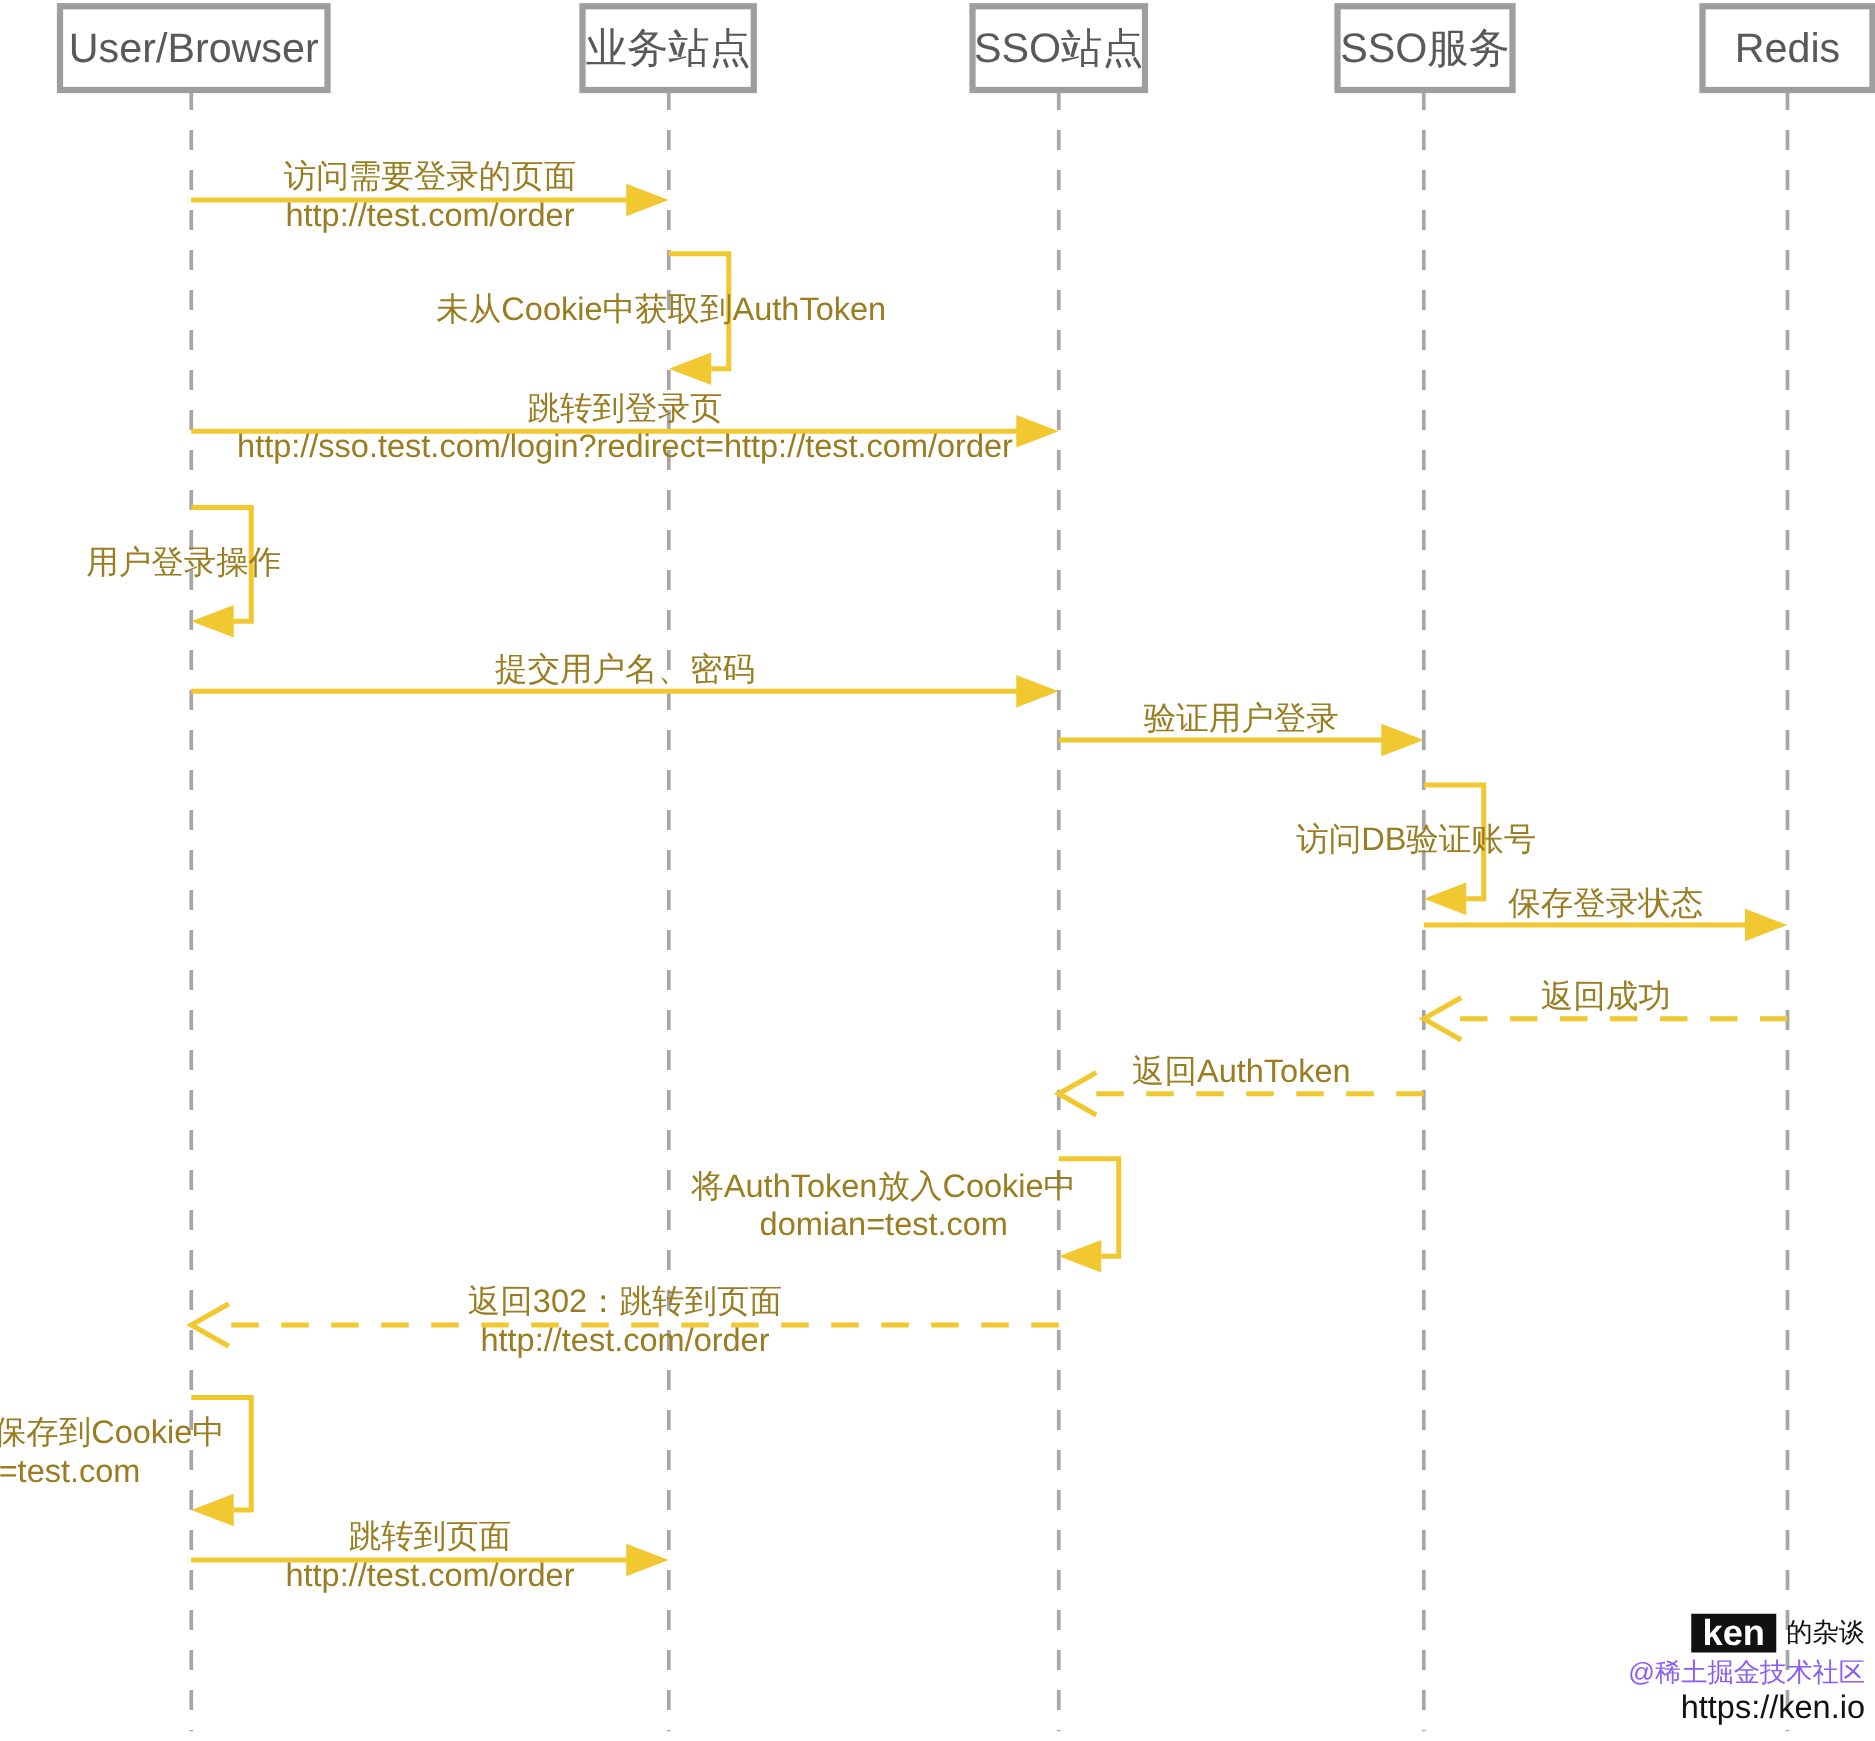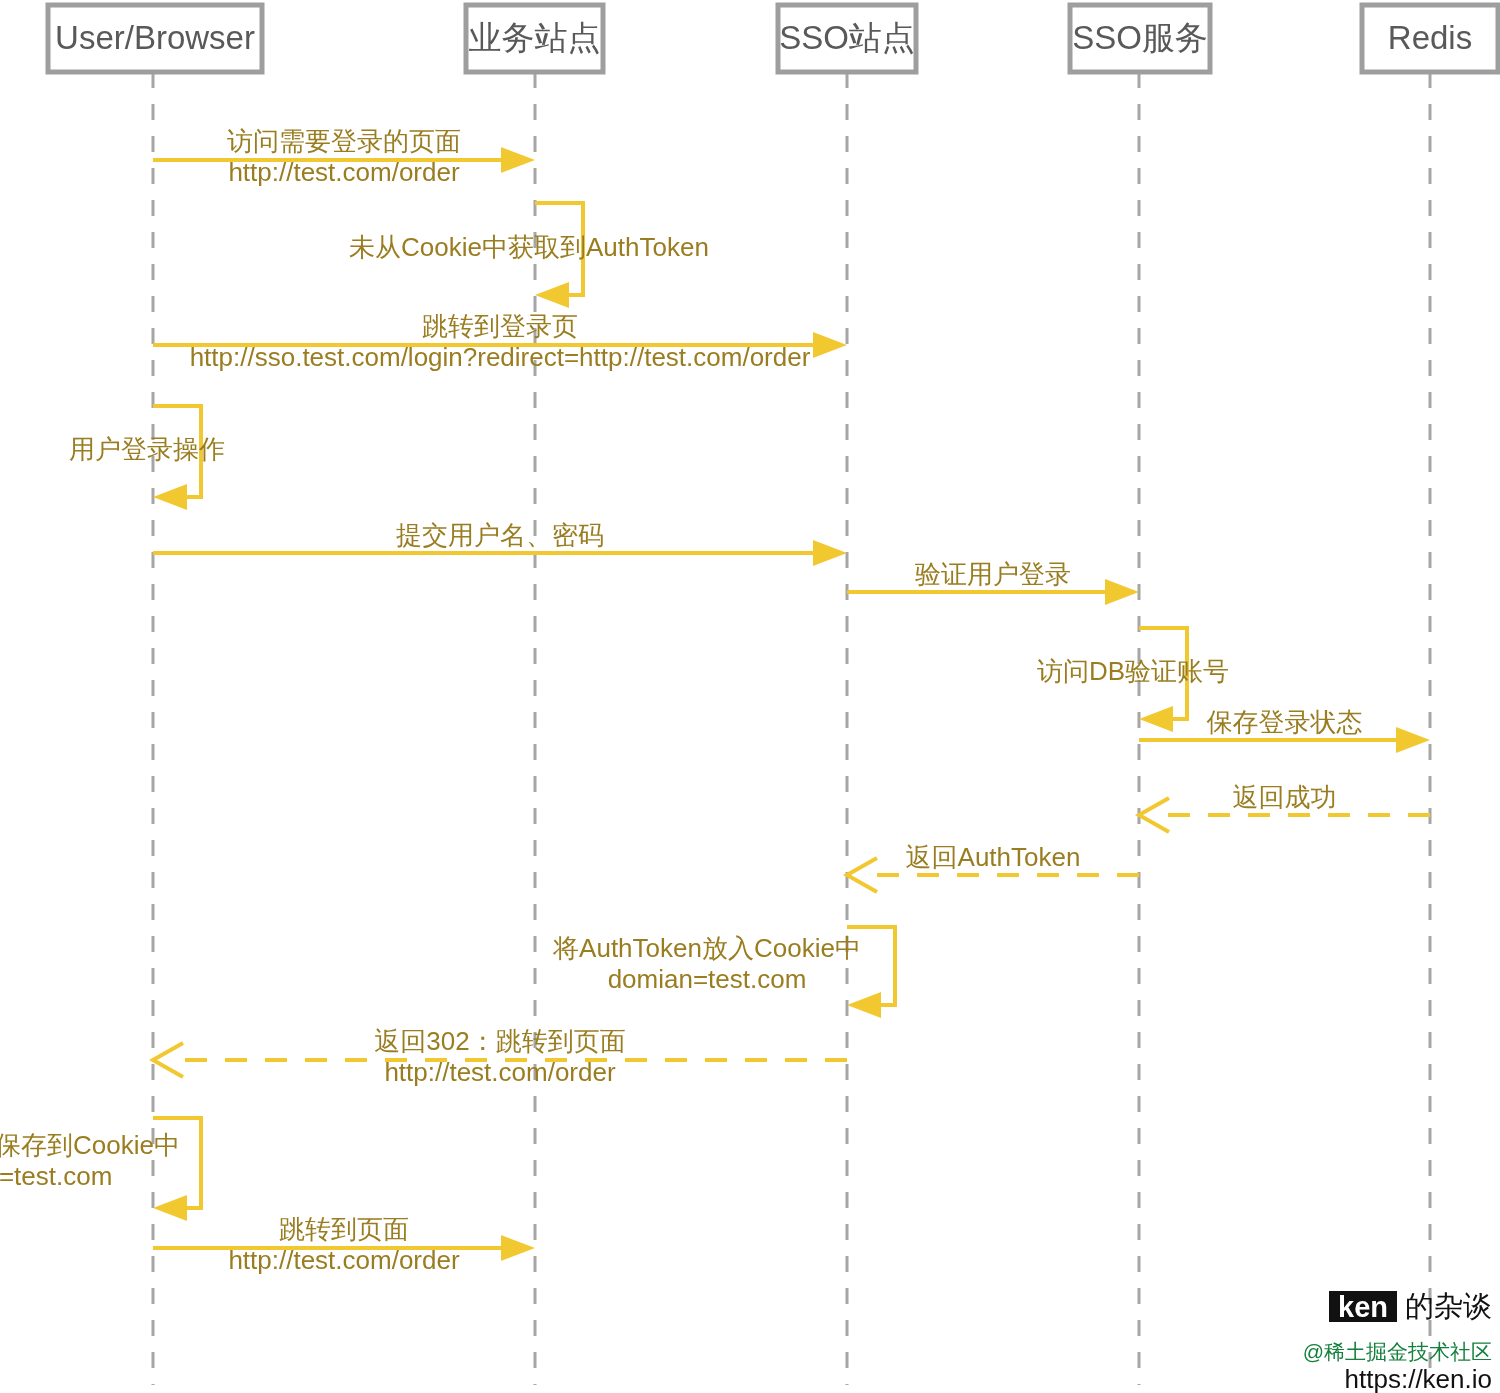--- a/index.html
+++ b/index.html
@@ -95,27 +95,27 @@
     background: #111111;
     color: #ffffff;
     font-weight: bold;
     font-size: 29px;
     padding: 2px 9px 0 9px;
     letter-spacing: 0px;
     font-family: "Liberation Sans", "DejaVu Sans", sans-serif;
   }
   .wm-cn {
     color: #111111;
-    font-size: 29px;
+    font-size: 21px;
     font-family: "Liberation Sans", "DejaVu Sans", sans-serif;
   }
   .wm-community {
-    color: #15803d;
+    color: #8b5cf6;
     font-size: 21px;
-    margin-top: 16px;
+    margin-top: 2px;
     font-family: "Liberation Sans", "DejaVu Sans", sans-serif;
   }
   .wm-url {
     color: #111111;
     font-size: 26px;
     margin-top: -2px;
     font-family: "Liberation Sans", "DejaVu Sans", sans-serif;
   }
 </style>
 </head>

